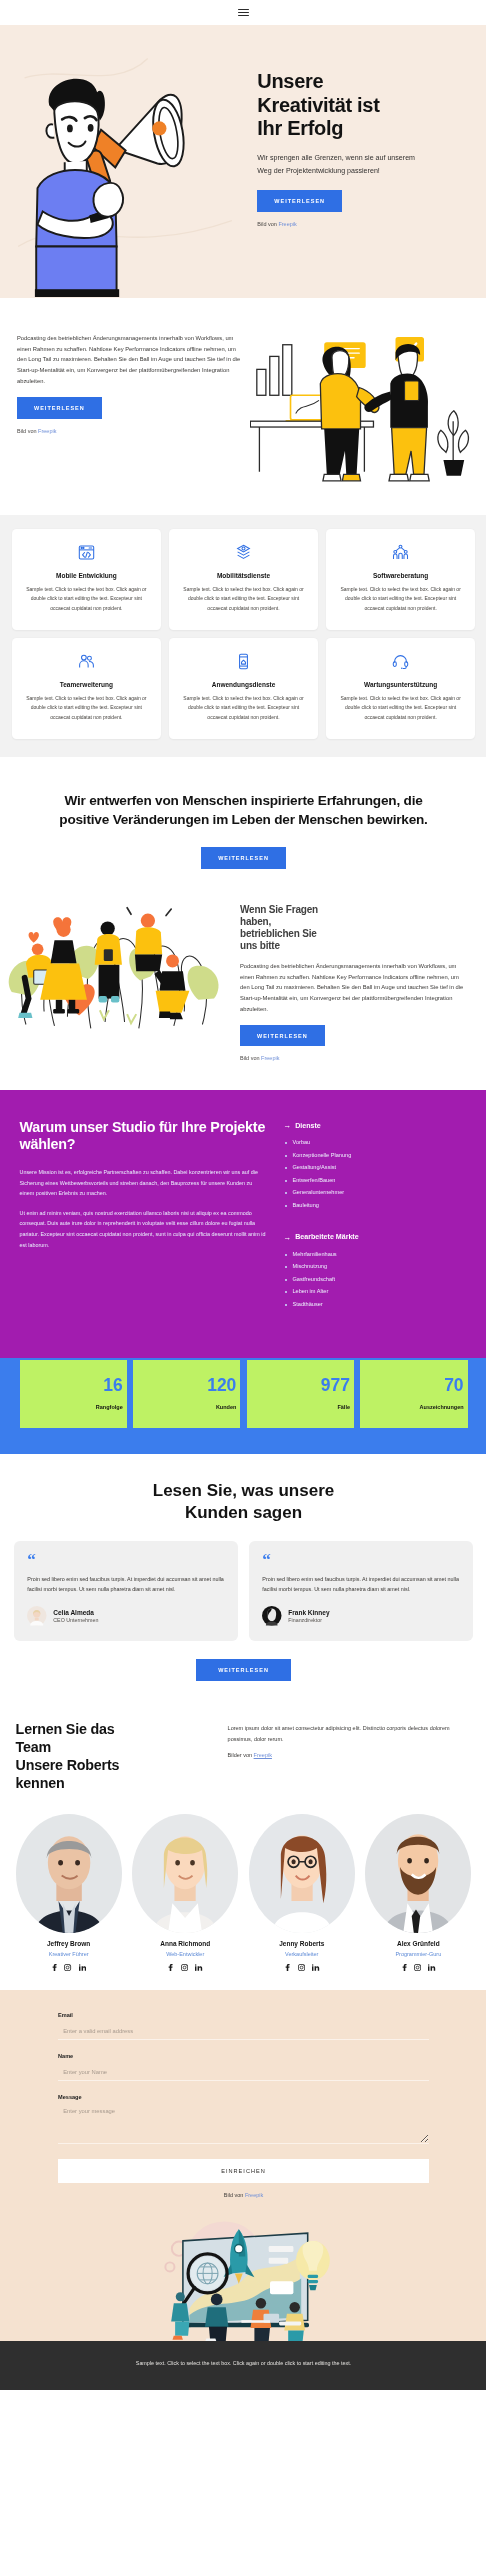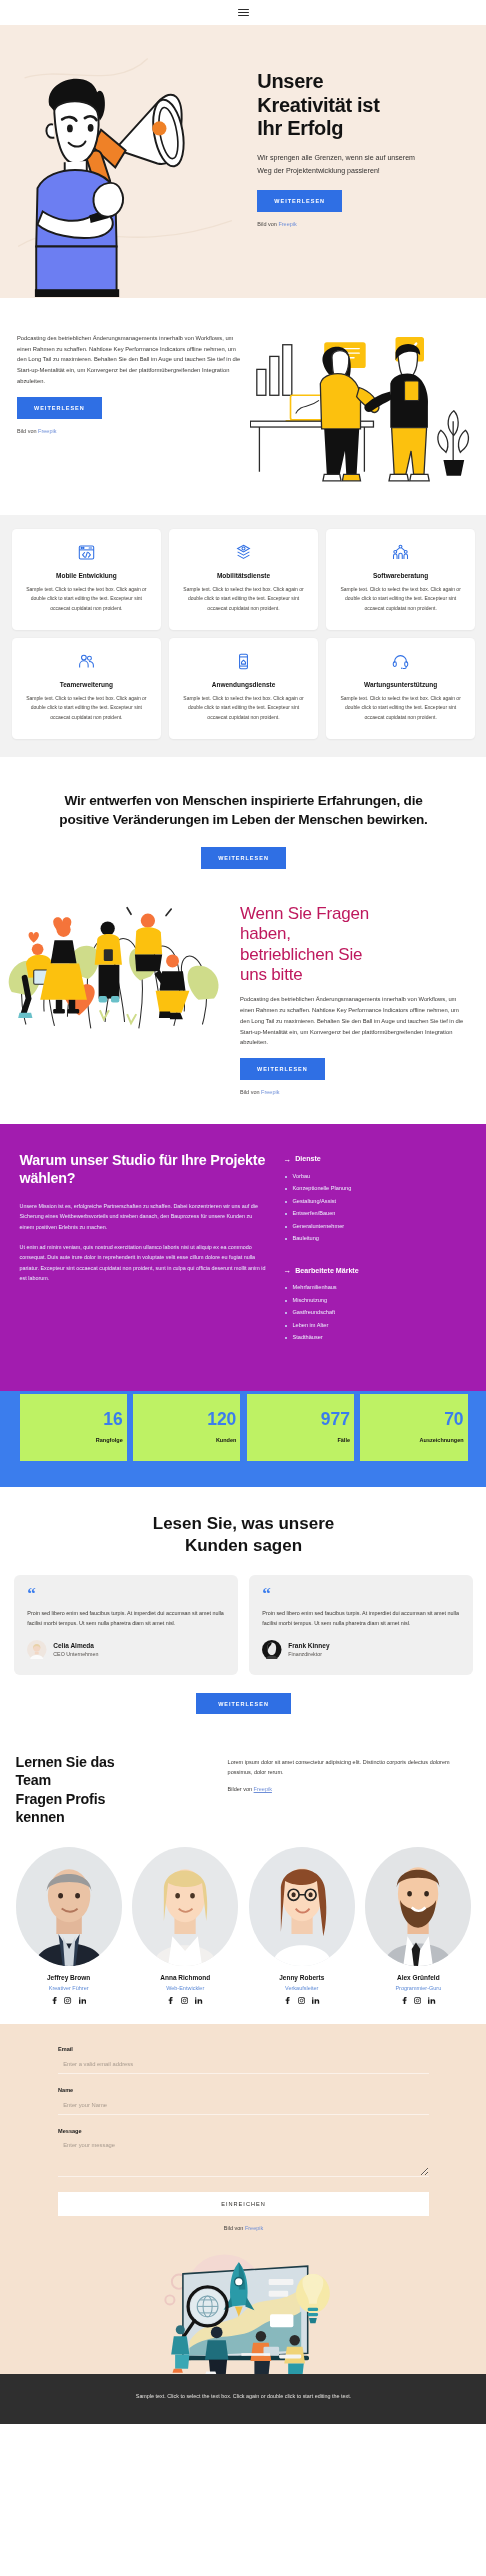--- a/index.html
+++ b/index.html
@@ -63,21 +63,21 @@
   .sec-statement { background:#fff; padding: 34px 39px 28.6px 39px; text-align:center; }
   .statement {
     font-size: 13.6px; font-weight: 800; line-height: 1.45; letter-spacing:-0.2px;
     color:#131313; margin-bottom: 17px;
   }
 
   
   .sec-contact { display:flex; background:#fff; padding: 3.9px 0 28.6px 0; align-items:flex-start;}
   .contact-art { width: 240px; height: 140px; position:relative; }
   .contact-copy { width: 247px; padding-right: 23px; padding-top: 2.6px; }
-  .h2-contact { font-size: 17px; font-weight:400; line-height:1.2; color:#be185d; margin-bottom: 9px; letter-spacing:-0.2px;}
+  .h2-contact { font-size: 10px; font-weight:700; line-height:1.2; color:#404040; margin-bottom: 9px; letter-spacing:-0.2px;}
 
   
   .sec-why { background:#a21caf; color:#fff; padding: 28.6px 19.5px 26px 19.5px; display:flex; gap: 17px;}
   .why-left { width: 247px; }
   .why-h2 { font-size: 14.3px; font-weight:800; line-height:1.25; margin-bottom: 13px; letter-spacing:-0.2px;}
   .why-p { font-size: 5.4px; line-height:1.95; color:#eaf1fe; margin-bottom: 9px; }
   .why-right { flex: 1; padding-top: 2.6px;}
   .why-sub { font-size: 7.1px; font-weight:800; margin-bottom: 9px; display:flex; align-items:center; gap:3.9px;}
   .why-sub .arr { font-weight:400; font-size:7.8px; }
   .why-list { list-style:none; margin-bottom: 25px; }
@@ -539,21 +539,21 @@
       </div>
     </div>
     <button class="btn-primary" style="padding:7.8px 22px">WEITERLESEN</button>
   </section>
 
   <section class="sec-team">
     <div class="team-head">
       <h2 class="team-h2">
         <span>Lernen Sie das</span><br>
         <span>Team</span><br>
-        <span>Fragen Profis</span><br>
+        <span>Unsere Roberts</span><br>
         <span>kennen</span>
       </h2>
       <div class="team-intro">
         <p>Lorem ipsum dolor sit amet consectetur adipisicing elit. Distinctio corporis delectus dolorem possimus, dolor rerum.</p>
         <div class="team-credit">
           <span>Bilder von </span><a href="#" style="text-decoration:underline">Freepik</a>
         </div>
       </div>
     </div>
 

